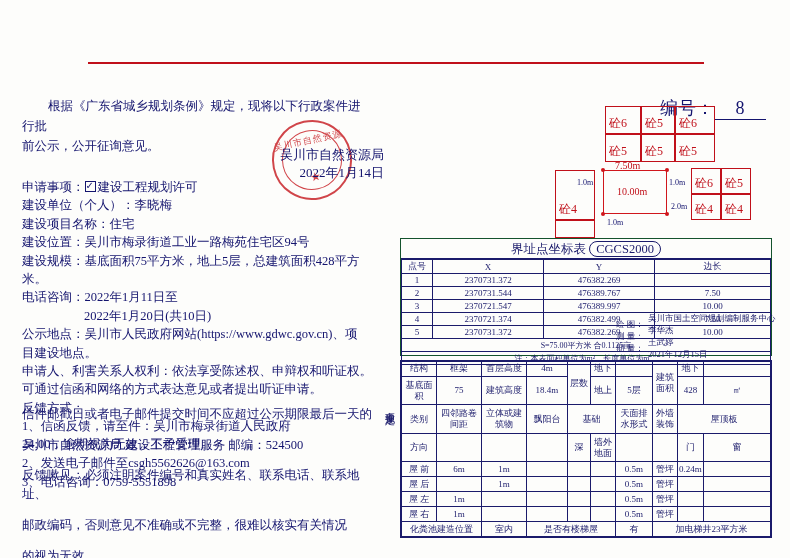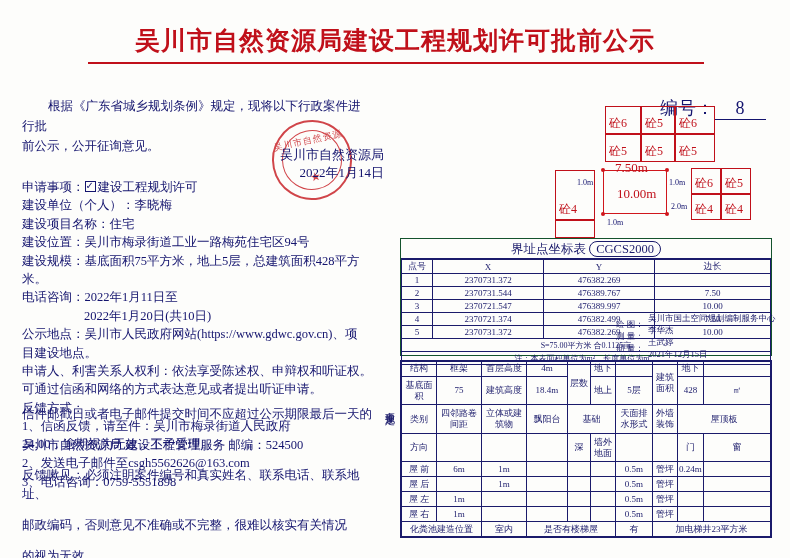--- a/index.html
+++ b/index.html
@@ -65,21 +65,21 @@
     font-size:12.5px;line-height:18.4px;color:#14146e;
   }
 
   
   .sketch{
     position:absolute;left:455px;top:106px;width:320px;height:128px;
   }
   .sk{position:absolute;border:1px solid #c0101a;box-sizing:border-box;font-size:12px;color:#c0101a;}
   .sk span{position:absolute;left:3px;bottom:1px;}
   .sk-lbl{position:absolute;font-size:8px;color:#14146e;}
-  .sk-red{position:absolute;font-size:13px;color:#c0101a;}
+  .sk-red{position:absolute;font-size:10px;color:#c0101a;}
   .plot{position:absolute;border:1.6px solid #d0161c;box-sizing:border-box;}
   .dot{position:absolute;width:4px;height:4px;background:#d0161c;border-radius:50%;}
 
   
   .coord{
     position:absolute;left:400px;top:238px;width:372px;height:118px;
     border:1px solid #14532d;box-sizing:border-box;
   }
   .coord-title{
     position:absolute;left:0;top:0;width:100%;height:20px;
@@ -111,21 +111,20 @@
   }
   .designer{
     position:absolute;left:616px;top:318px;font-size:8.5px;color:#1b1b6b;line-height:12px;
   }
 </style>
 </head>
 <body>
 
 <div class="page">
 
-  <div class="title">吴川市自然资源局建设工程规划许可批前公示</div>
   <div class="title-rule"></div>
 
   <div class="lead">
     <span class="ind">根据《广东省城乡规划条例》规定，现将以下行政案件进行批</span>
     <span>前公示，公开征询意见。</span>
   </div>
 
   <div class="num-label">
     <span>编号：</span><span class="u">8</span>
   </div>

